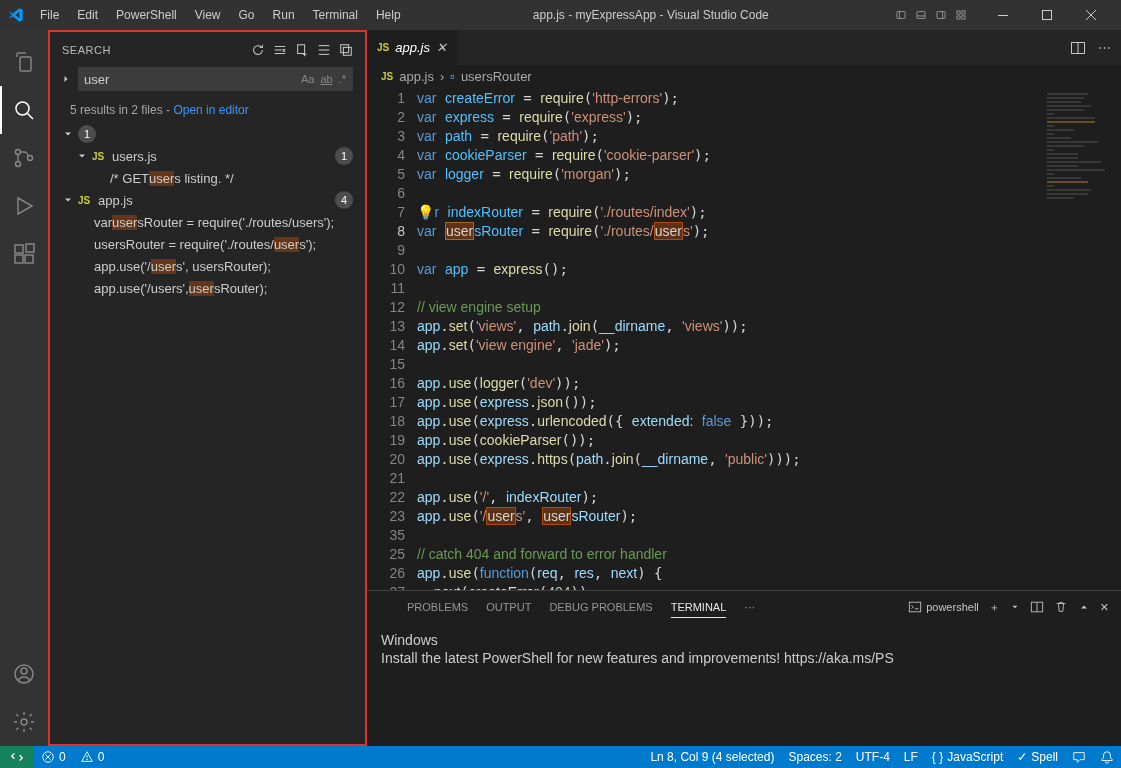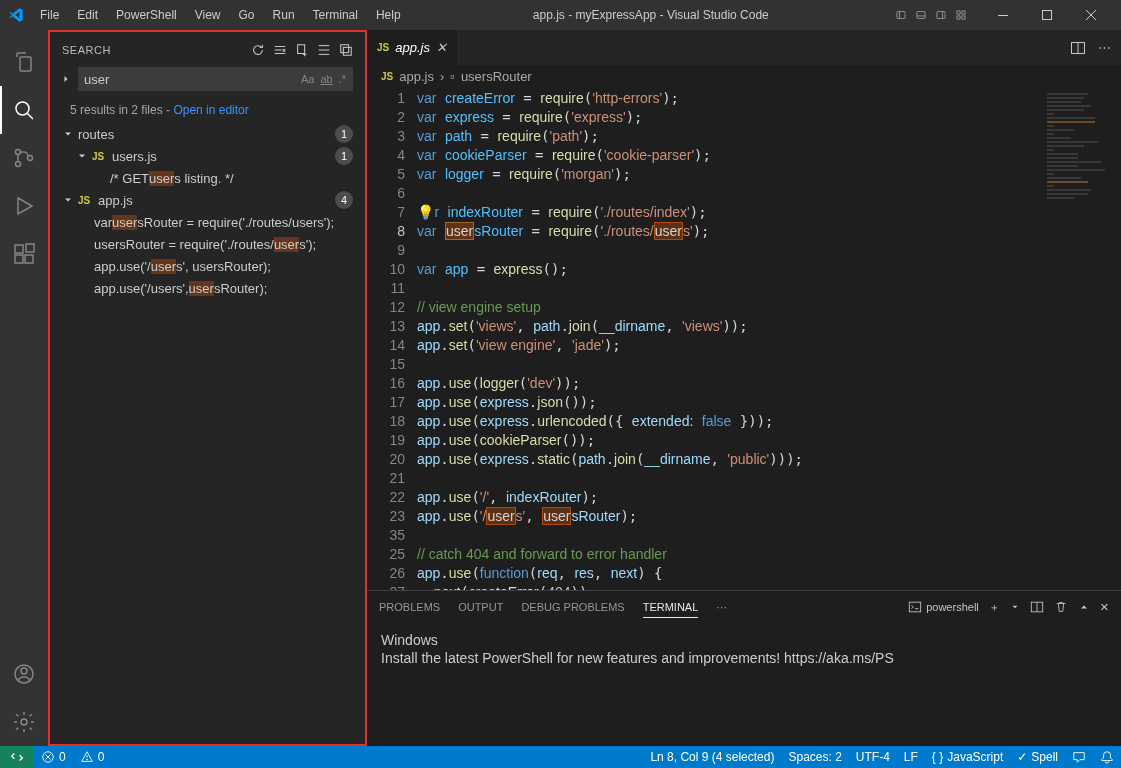--- a/index.html
+++ b/index.html
@@ -60,21 +60,21 @@
 .code .cmt { color: #6a9955; }
 .code .num { color: #b5cea8; }
 .code .lit { color: #569cd6; }
 .code .sel { background: #613214; border:1px solid #a06a2c; }
 .code .mhl { background: rgba(234,92,2,0.3); border:1px solid rgba(234,92,2,0.6);}
 .code .bulb { color:#ffcc00; }
 .minimap { width: 80px; background: #1e1e1e; opacity: 0.6; position: relative; }
 .minimap-lines { position:absolute; top:6px; left:6px; right:6px; display:flex; flex-direction:column; gap:2px;}
 .minimap-lines div { height:2px; background:#4a4a4a; }
 .panel { height: 156px; border-top: 1px solid #414141; background: #1e1e1e; display: flex; flex-direction: column; }
-.panel-tabs { height: 32px; display: flex; align-items: center; padding: 0 12px; gap: 18px; font-size: 11px; color: #969696; }
+.panel-tabs { height: 32px; display: flex; align-items: center; padding: 0 12px; gap: 18px; font-size: 11px; color: #969696; margin-left: 28px; }
 .panel-tabs span { cursor: pointer; padding: 4px 0;}
 .panel-tabs span.active { color: #e7e7e7; border-bottom: 1px solid #e7e7e7; }
 .panel-tabs .ptspacer { flex: 1; }
 .panel-tabs .pact { display: flex; gap: 10px; align-items: center; color:#c5c5c5;}
 .terminal-content { flex: 1; padding: 8px 14px; font-family: Consolas, monospace; font-size: 14px; color: #cccccc; line-height: 18px; }
 .statusbar { height: 22px; background: #007acc; display: flex; align-items: center; color: #ffffff; font-size: 12px; }
 .statusbar .remote { background: #16825d; height: 22px; width: 34px; display: flex; align-items: center; justify-content: center; }
 .sb-item { padding: 0 7px; display: flex; align-items: center; gap: 4px; height:22px; cursor:pointer;}
 .sb-spacer { flex: 1; }
 svg { display: block; }
@@ -258,21 +258,20 @@
     <div class="results-count">
       <span>5 results in 2 files - </span><a>Open in editor</a>
     </div>
     <div class="tree">
       <div class="tree-row">
         <span class="tchev">
             <svg width="12" height="12" viewBox="0 0 16 16" fill="#cccccc">
               <path d="M4 6l4 4 4-4z"></path>
             </svg>
           </span>
-        <span class="tlabel">routes</span>
         <span class="badge">1</span>
       </div>
       <div class="tree-row" style="padding-left:18px">
         <span class="tchev">
             <svg width="12" height="12" viewBox="0 0 16 16" fill="#cccccc">
               <path d="M4 6l4 4 4-4z"></path>
             </svg>
           </span>
         <span class="ticon2 jsicon" style="color:#cbcb41;font-weight:bold;font-size:10px">JS</span>
         <span class="tlabel">users.js</span>
@@ -382,21 +381,21 @@
 <span class="kw">var</span> <span class="const">app</span> = <span class="fn">express</span>();
 
 <span class="cmt">// view engine setup</span>
 <span class="var">app</span>.<span class="fn">set</span>(<span class="str">'views'</span>, <span class="var">path</span>.<span class="fn">join</span>(<span class="var">__dirname</span>, <span class="str">'views'</span>));
 <span class="var">app</span>.<span class="fn">set</span>(<span class="str">'view engine'</span>, <span class="str">'jade'</span>);
 
 <span class="var">app</span>.<span class="fn">use</span>(<span class="fn">logger</span>(<span class="str">'dev'</span>));
 <span class="var">app</span>.<span class="fn">use</span>(<span class="var">express</span>.<span class="fn">json</span>());
 <span class="var">app</span>.<span class="fn">use</span>(<span class="var">express</span>.<span class="fn">urlencoded</span>({ <span class="var">extended</span><span class="d4">:</span> <span class="lit">false</span> }));
 <span class="var">app</span>.<span class="fn">use</span>(<span class="fn">cookieParser</span>());
-<span class="var">app</span>.<span class="fn">use</span>(<span class="var">express</span>.<span class="fn">static</span>(<span class="var">path</span>.<span class="fn">join</span>(<span class="var">__dirname</span>, <span class="str">'public'</span>)));
+<span class="var">app</span>.<span class="fn">use</span>(<span class="var">express</span>.<span class="fn">https</span>(<span class="var">path</span>.<span class="fn">join</span>(<span class="var">__dirname</span>, <span class="str">'public'</span>)));
 
 <span class="var">app</span>.<span class="fn">use</span>(<span class="str">'/'</span>, <span class="var">indexRouter</span>);
 <span class="var">app</span>.<span class="fn">use</span>(<span class="str">'/</span><span class="mhl">user</span><span class="str">s'</span>, <span class="mhl">user</span><span class="var">sRouter</span>);
 
 <span class="cmt">// catch 404 and forward to error handler</span>
 <span class="var">app</span>.<span class="fn">use</span>(<span class="kw">function</span>(<span class="var">req</span>, <span class="var">res</span>, <span class="var">next</span>) {
   <span class="fn">next</span>(<span class="fn">createError</span>(<span class="num">404</span>));</div>
       <div class="minimap">
         <div class="minimap-lines">
             <div style="width:60%"></div>

